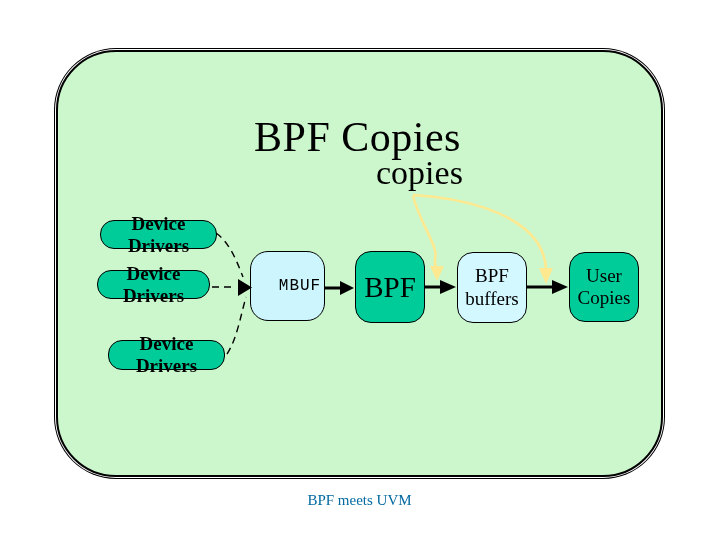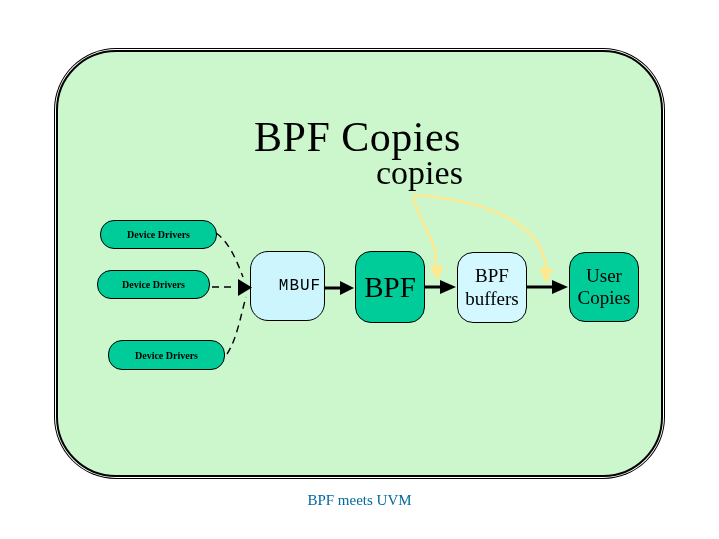--- a/index.html
+++ b/index.html
@@ -52,21 +52,21 @@
     align-items: center;
     justify-content: center;
     text-align: center;
     color: #000;
     border: 1px solid #000;
     box-sizing: border-box;
   }
   .teal { background: #00cc99; }
   .cyan { background: #ccf5fe; padding-left: 25px; }
   .dd {
-    font-size: 10px;
+    font-size: 19px;
     font-weight: bold;
     border-radius: 14px;
   }
   .dd1 { left: 100px; top: 220px; width: 117px; height: 29px; }
   .dd2 { left: 97px;  top: 270px; width: 113px; height: 29px; }
   .dd3 { left: 108px; top: 340px; width: 117px; height: 30px; }
   .mbuf {
     left: 250px; top: 251px; width: 75px; height: 70px;
     border-radius: 18px;
     font-family: "Liberation Mono", monospace;

